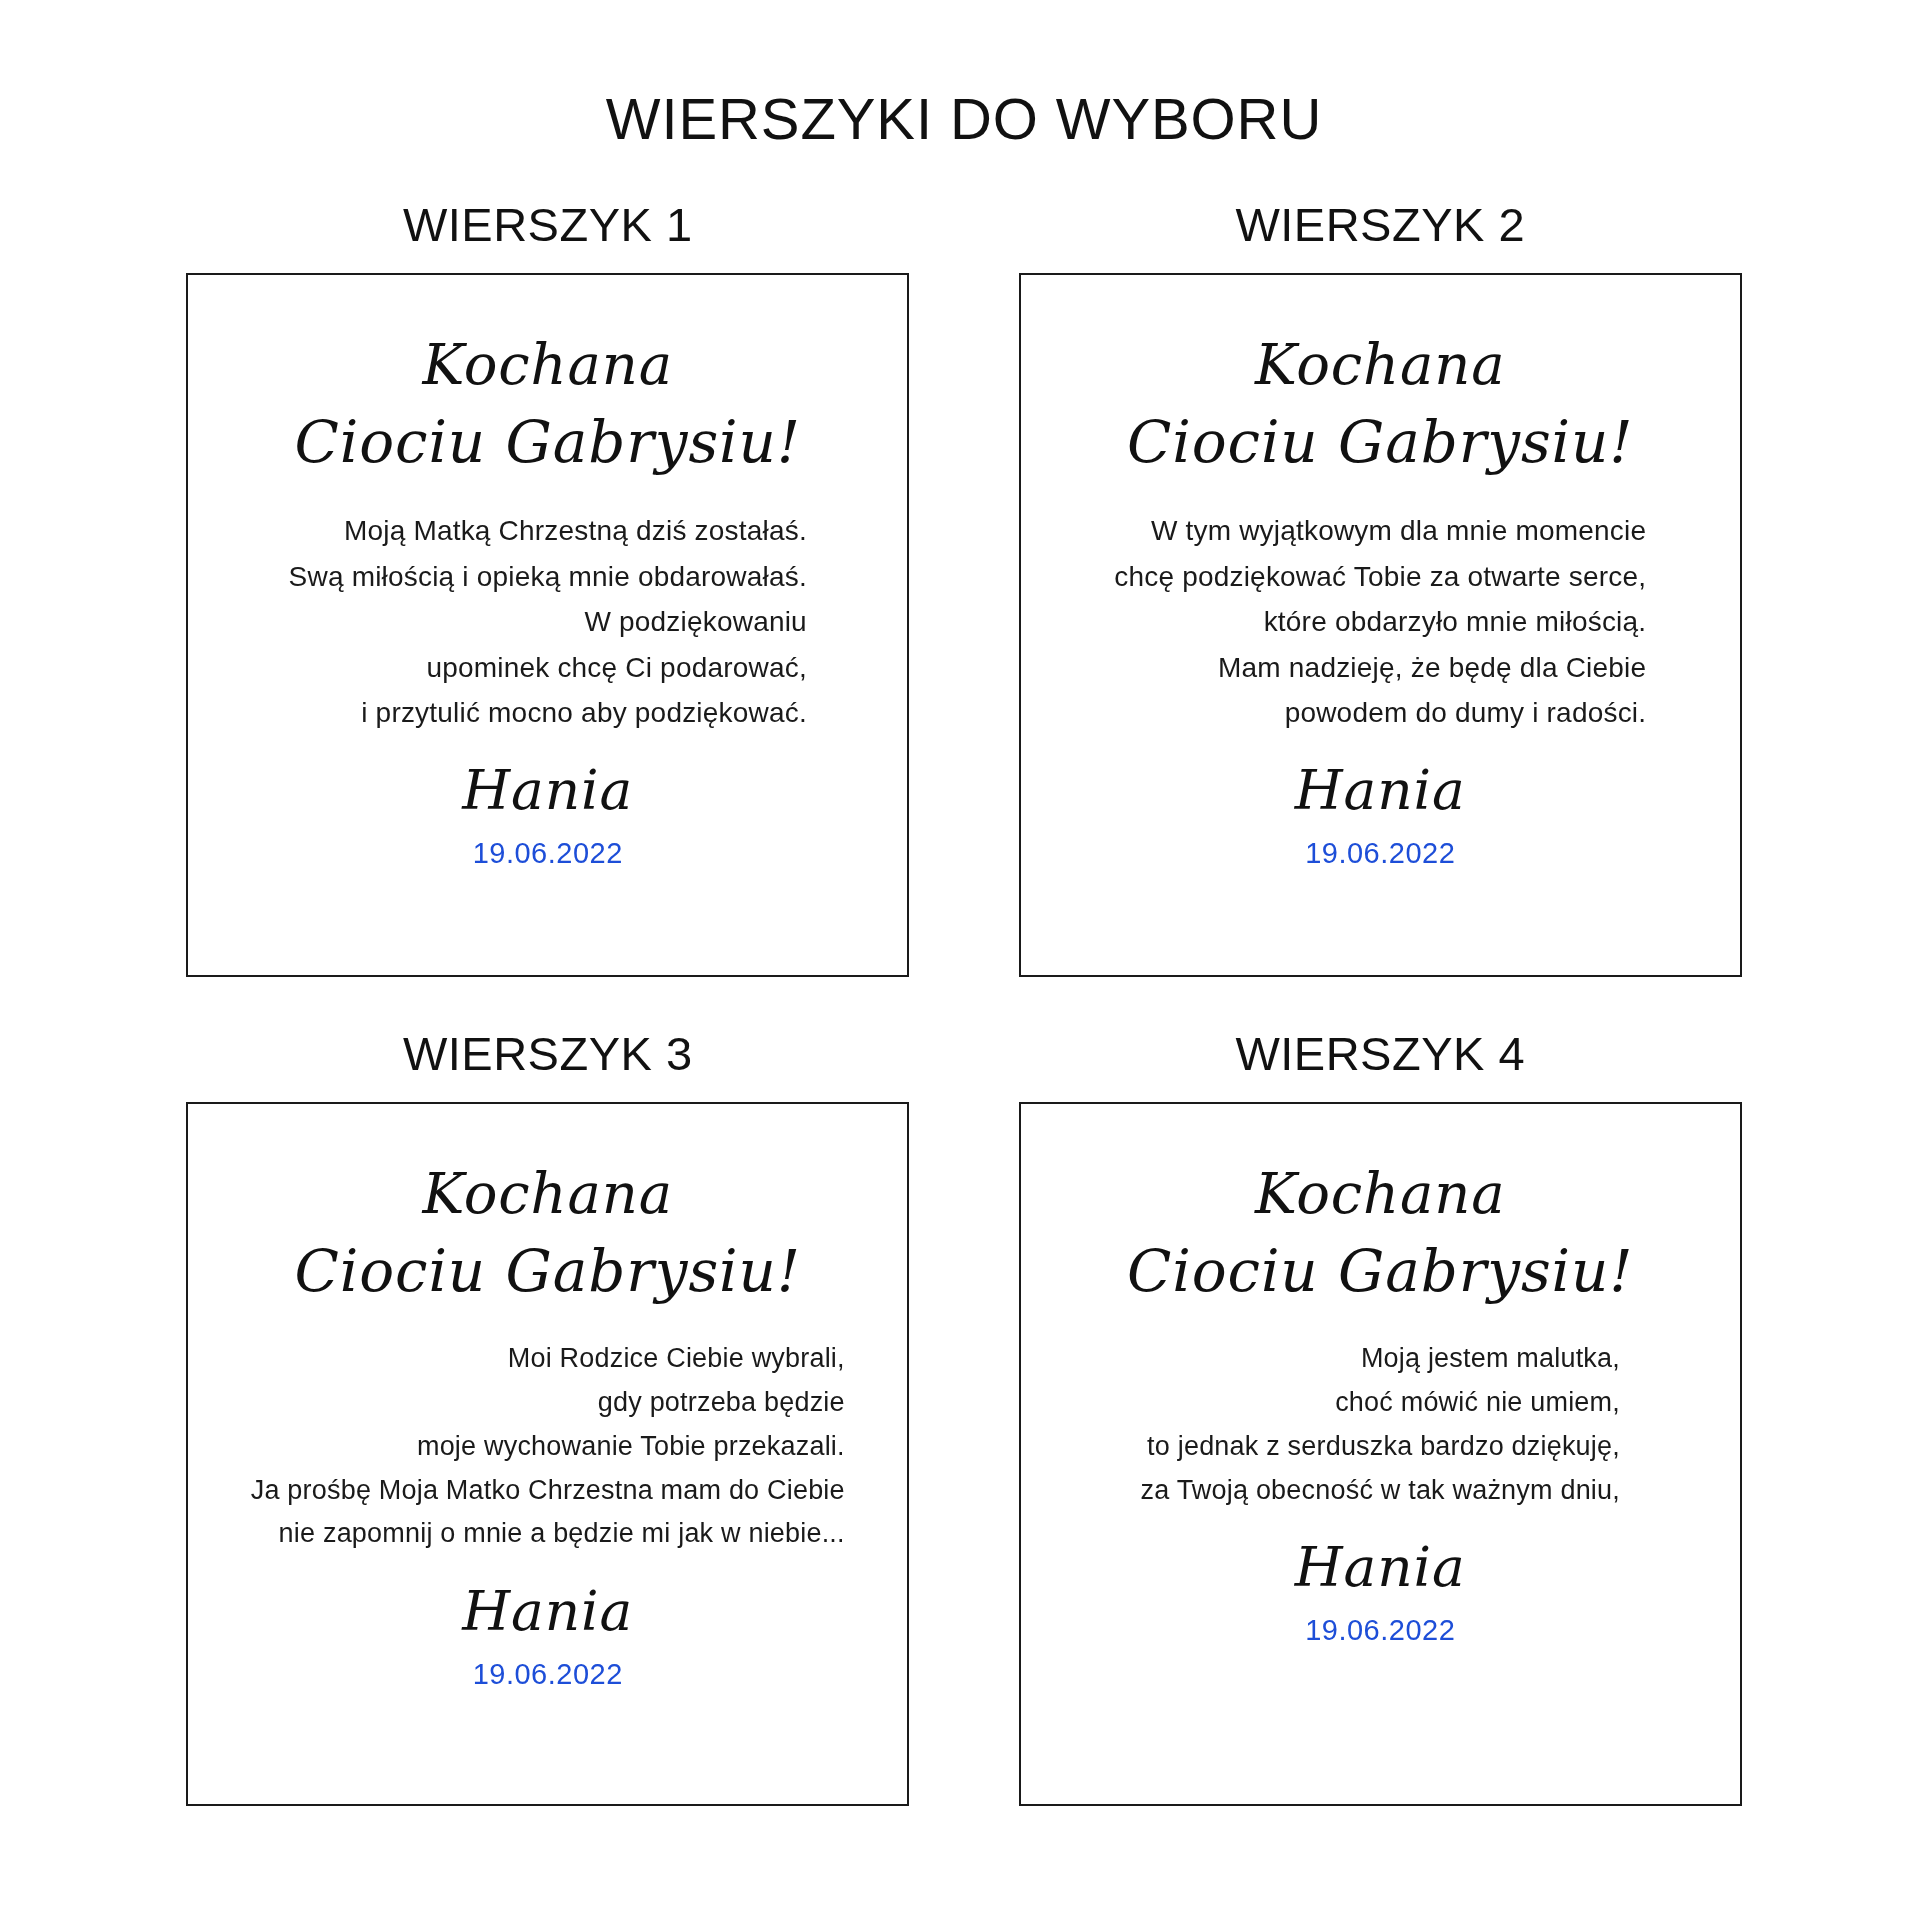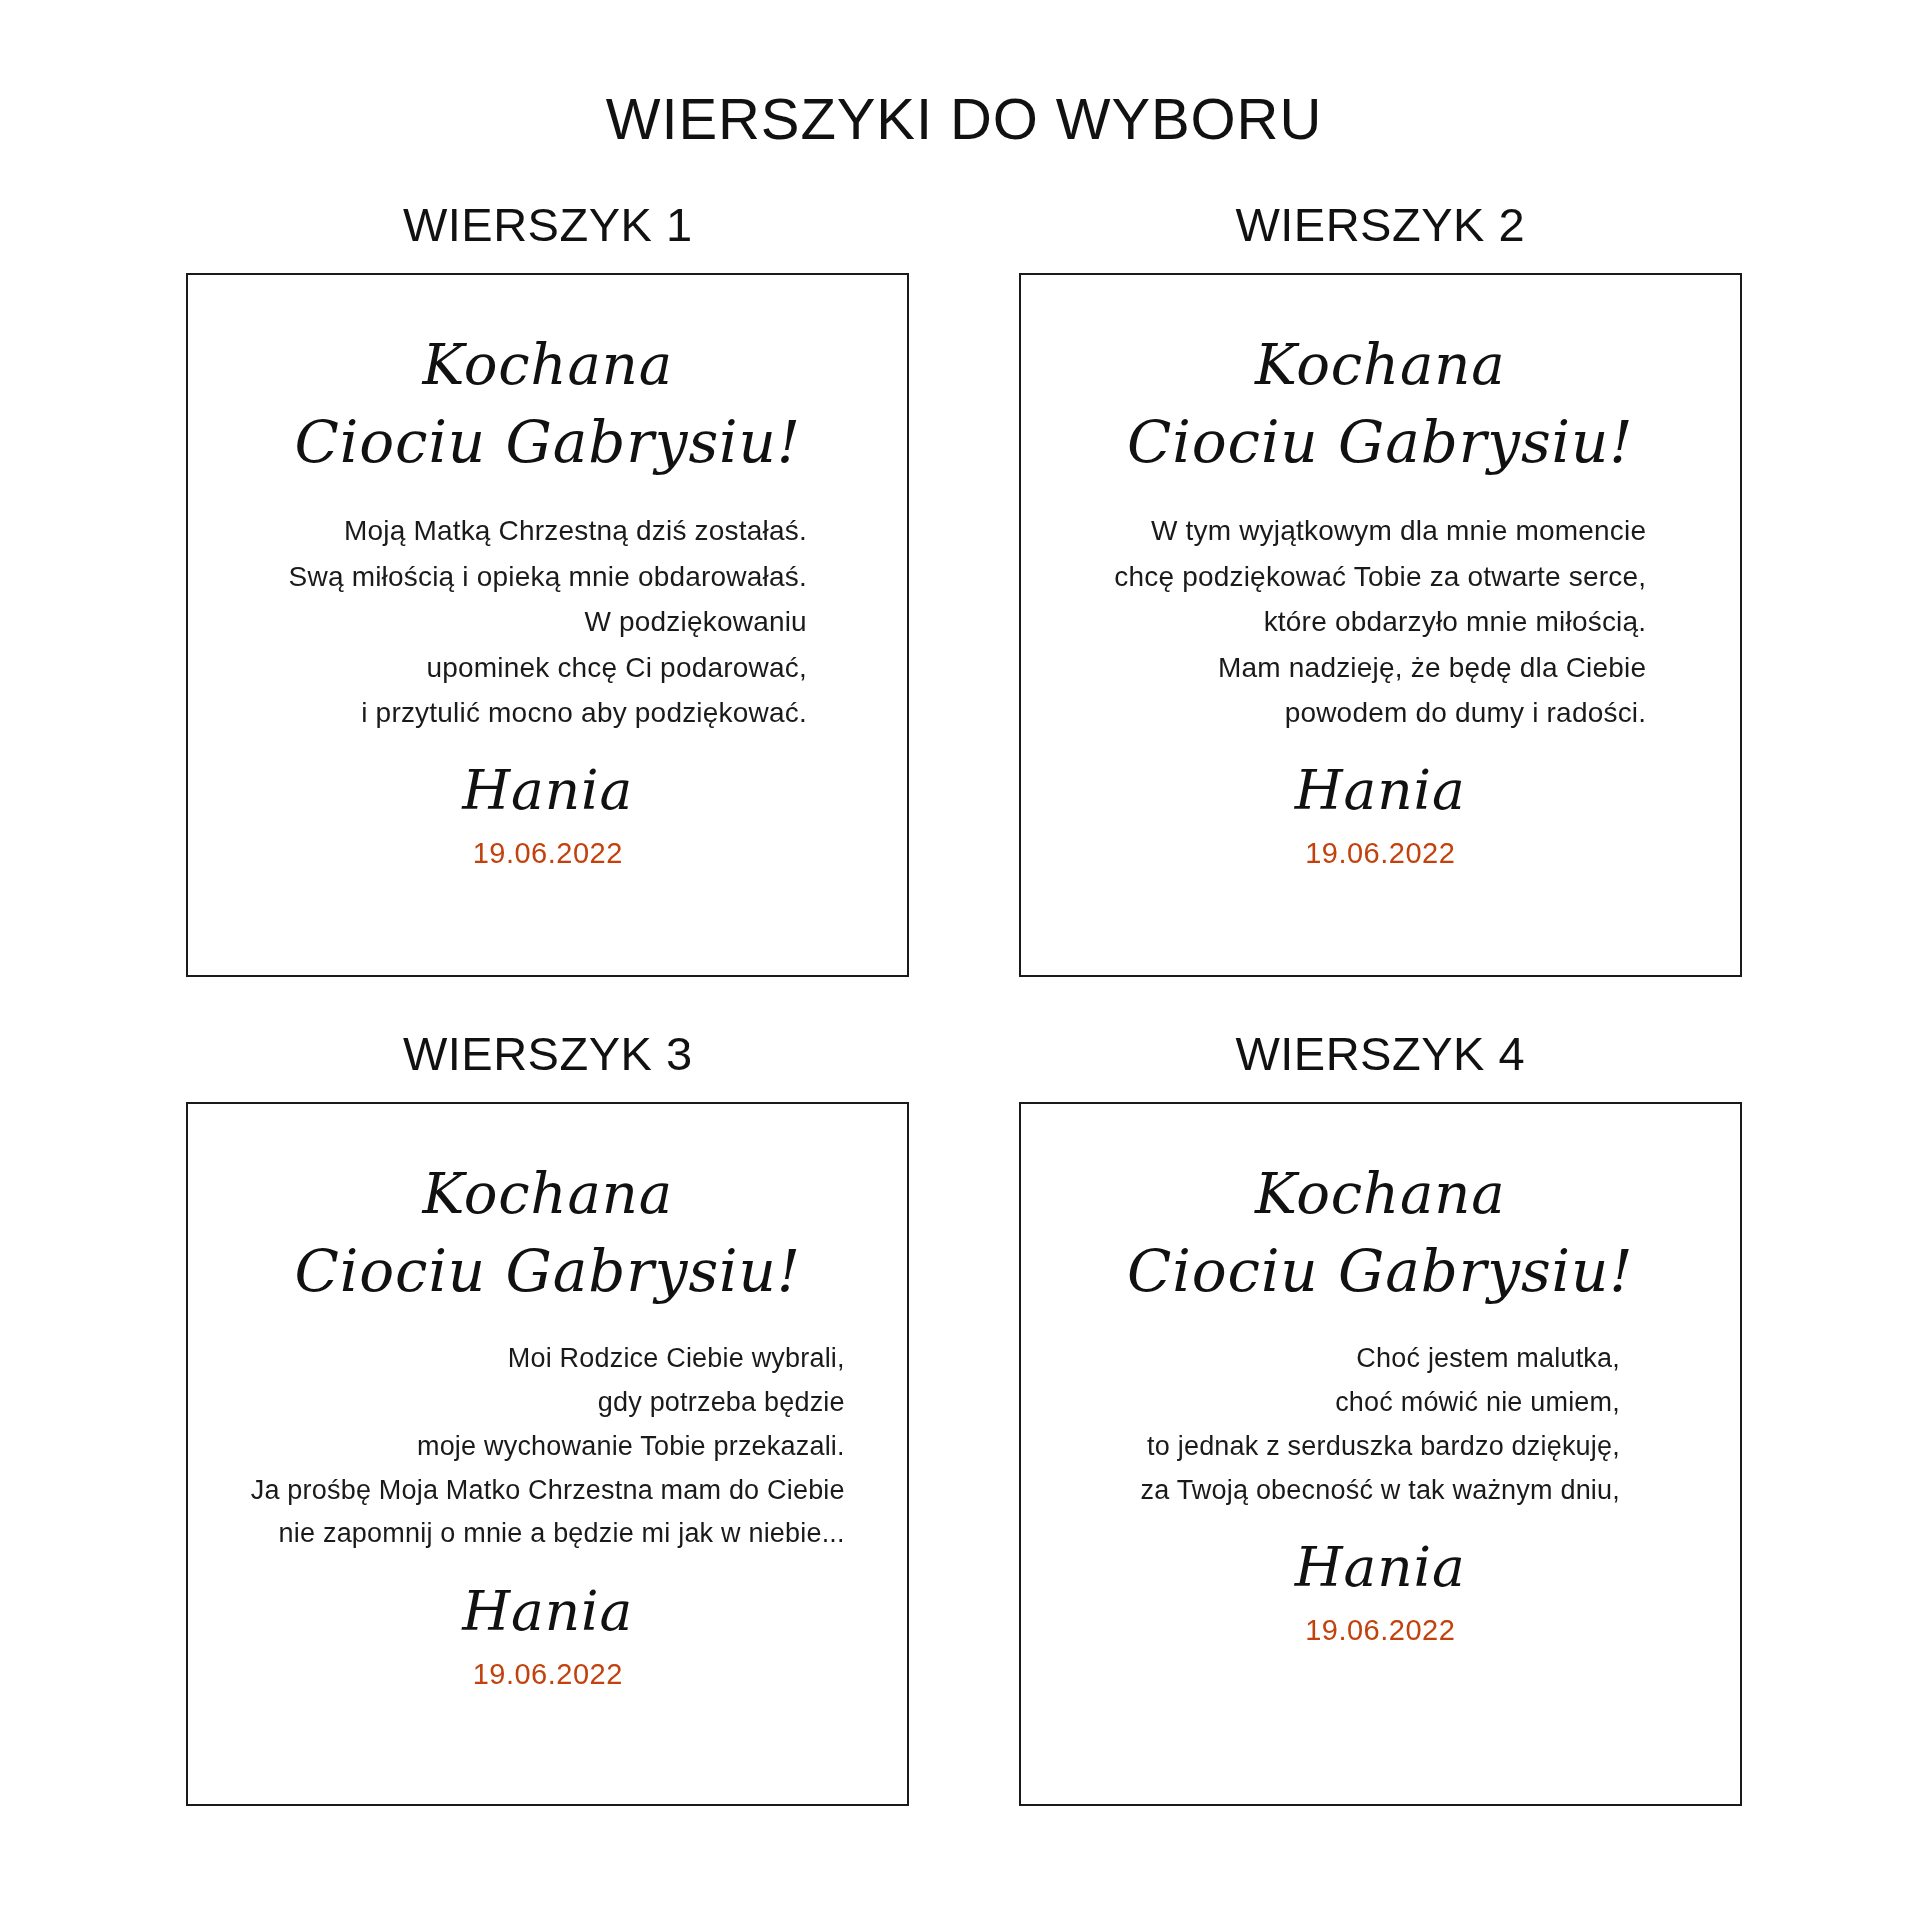--- a/index.html
+++ b/index.html
@@ -115,21 +115,21 @@
     color: #111;
     margin-top: 28px;
     letter-spacing: 0.9px;
     line-height: 1;
   }
 
   .date {
     font-size: 29px;
     margin-top: 19px;
     letter-spacing: 0.5px;
-    color: #c2410c;
+    color: #1d4ed8;
   }
 
   
   .poem-small .line { font-size: 28px; }
   .poem-xsmall .line { font-size: 27px; }
 </style>
 </head>
 <body>
 
 <div class="page">
@@ -188,21 +188,21 @@
         <div class="date">19.06.2022</div>
       </div>
     </div>
 
     <div class="card">
       <div class="card-title">WIERSZYK 4</div>
       <div class="card-frame frame-tall">
         <div class="script greet-1">Kochana</div>
         <div class="script greet-2">Ciociu Gabrysiu!</div>
         <div class="poem poem-xsmall">
-          <span class="line">Choć jestem malutka,</span>
+          <span class="line">Moją jestem malutka,</span>
           <span class="line">choć mówić nie umiem,</span>
           <span class="line">to jednak z serduszka bardzo dziękuję,</span>
           <span class="line">za Twoją obecność w tak ważnym dniu,</span>
         </div>
         <div class="signature">Hania</div>
         <div class="date">19.06.2022</div>
       </div>
     </div>
 
   </div>

